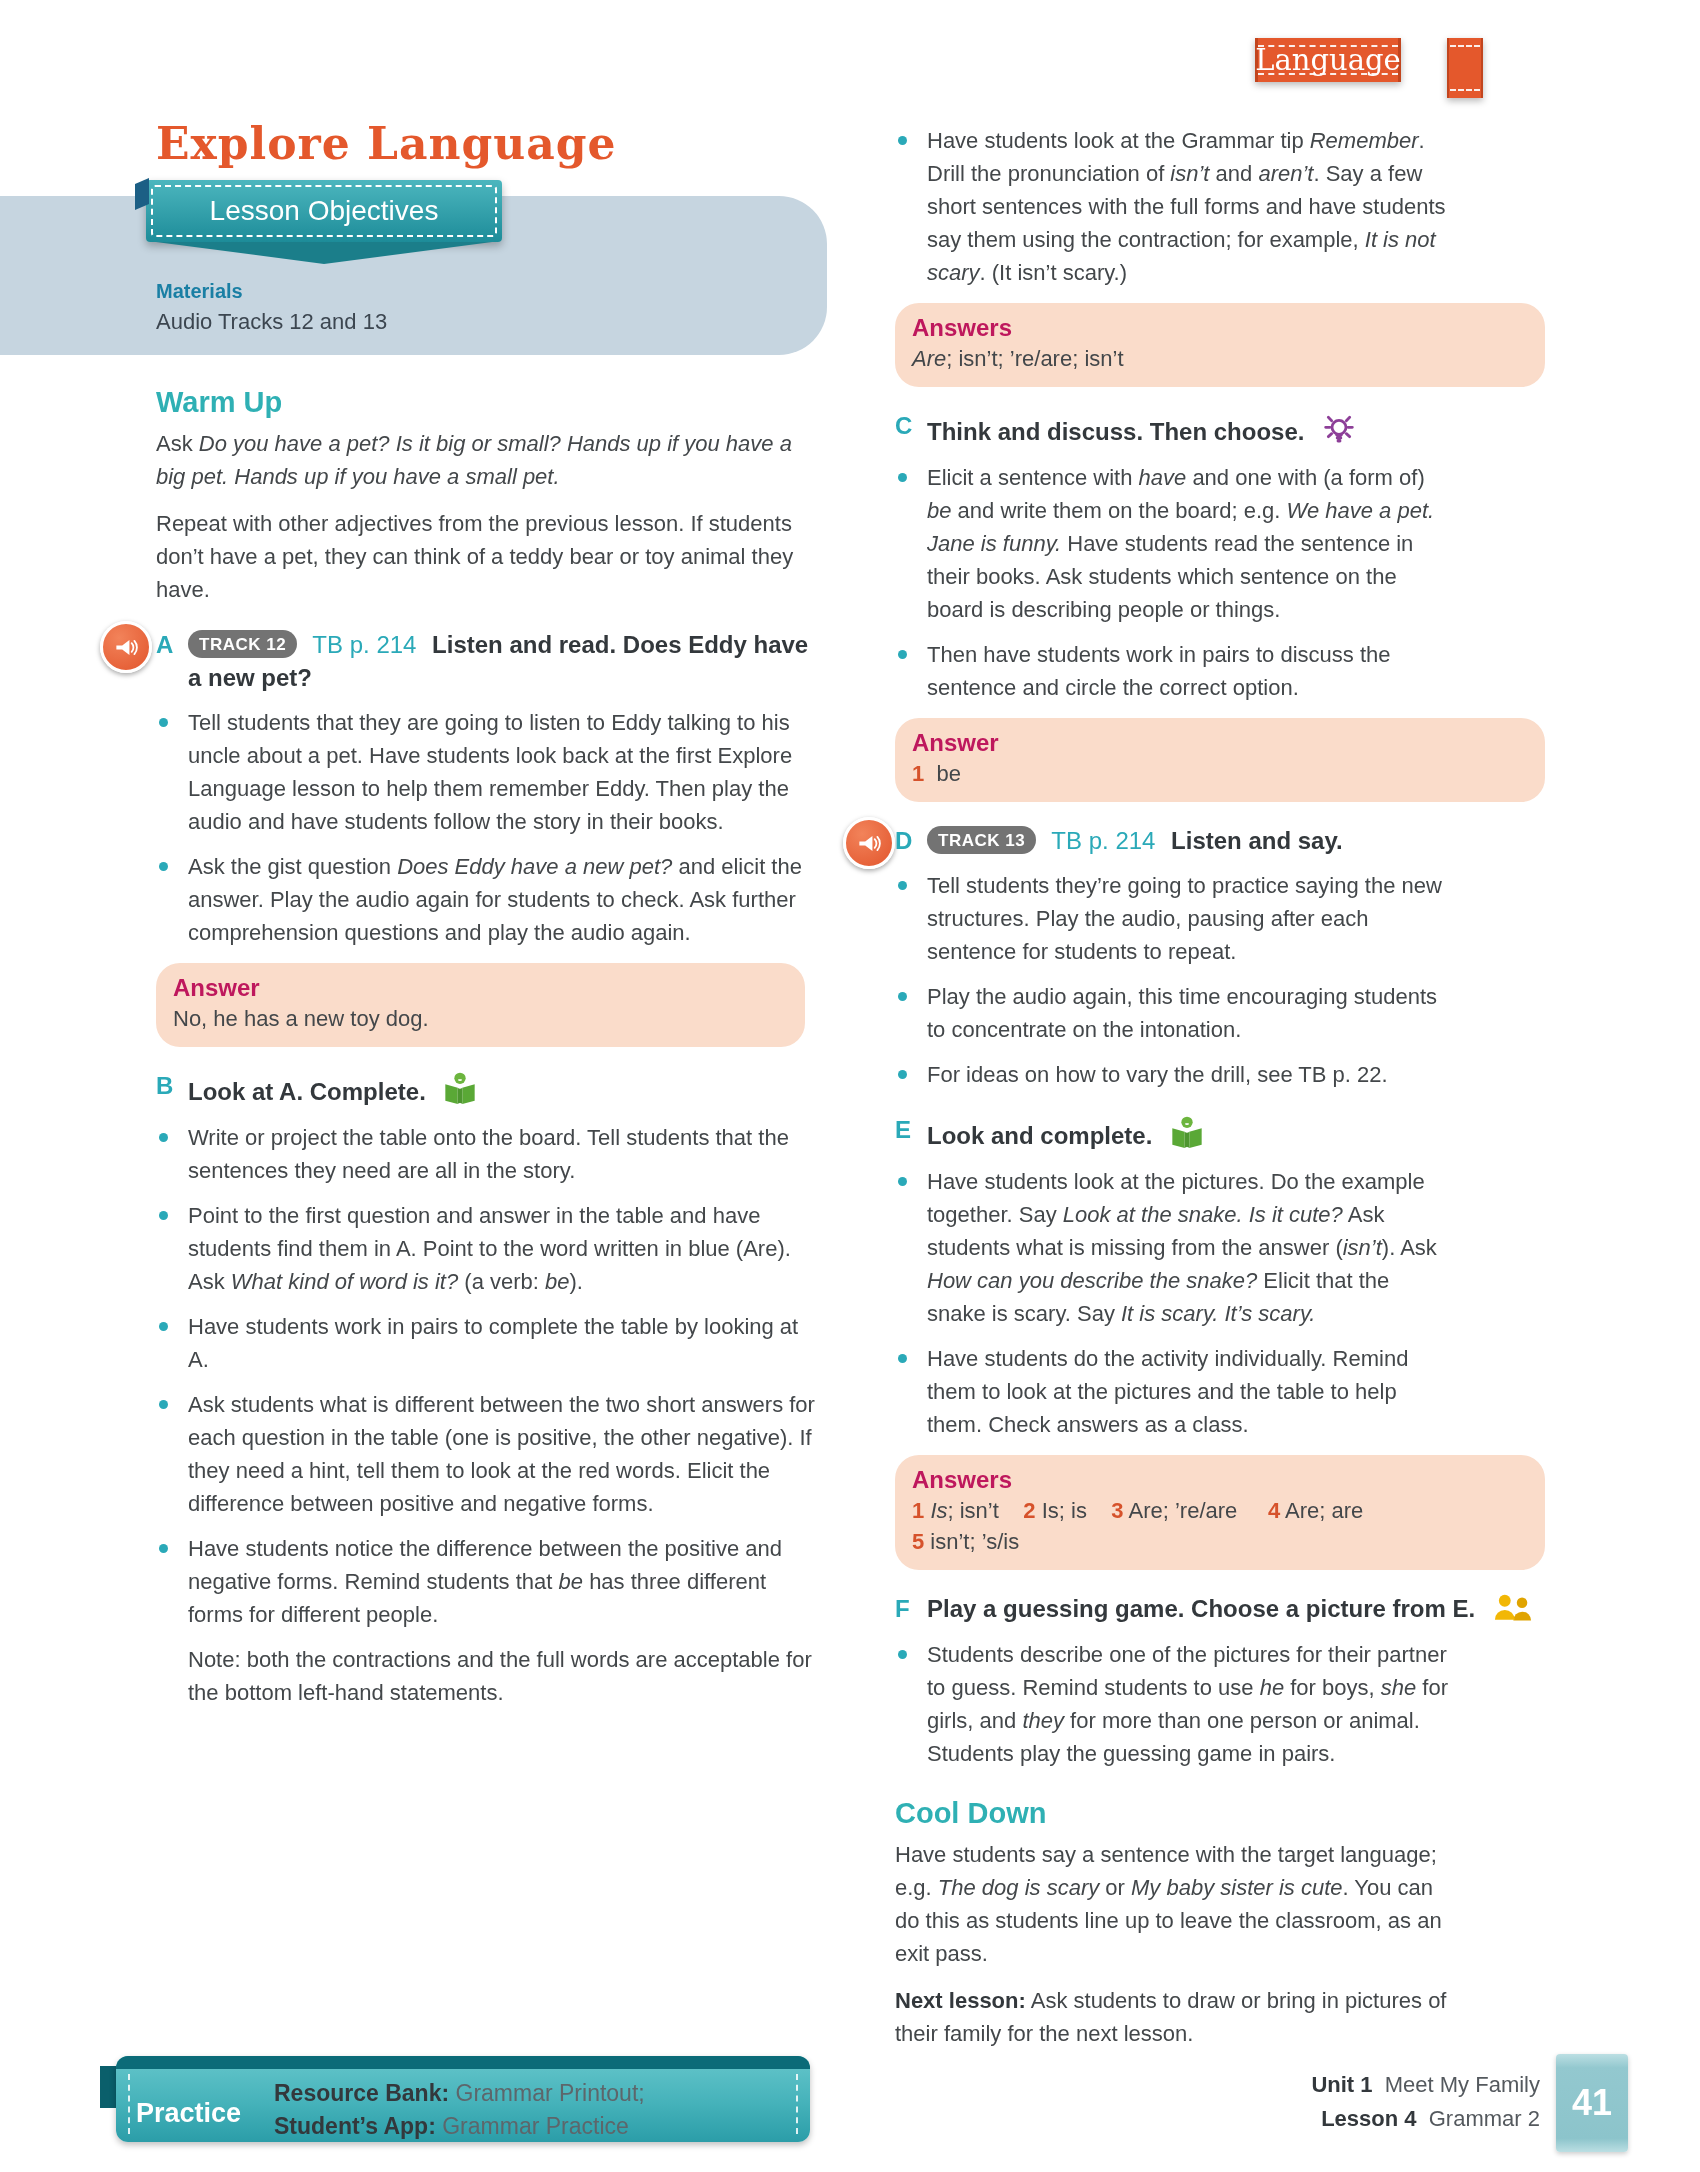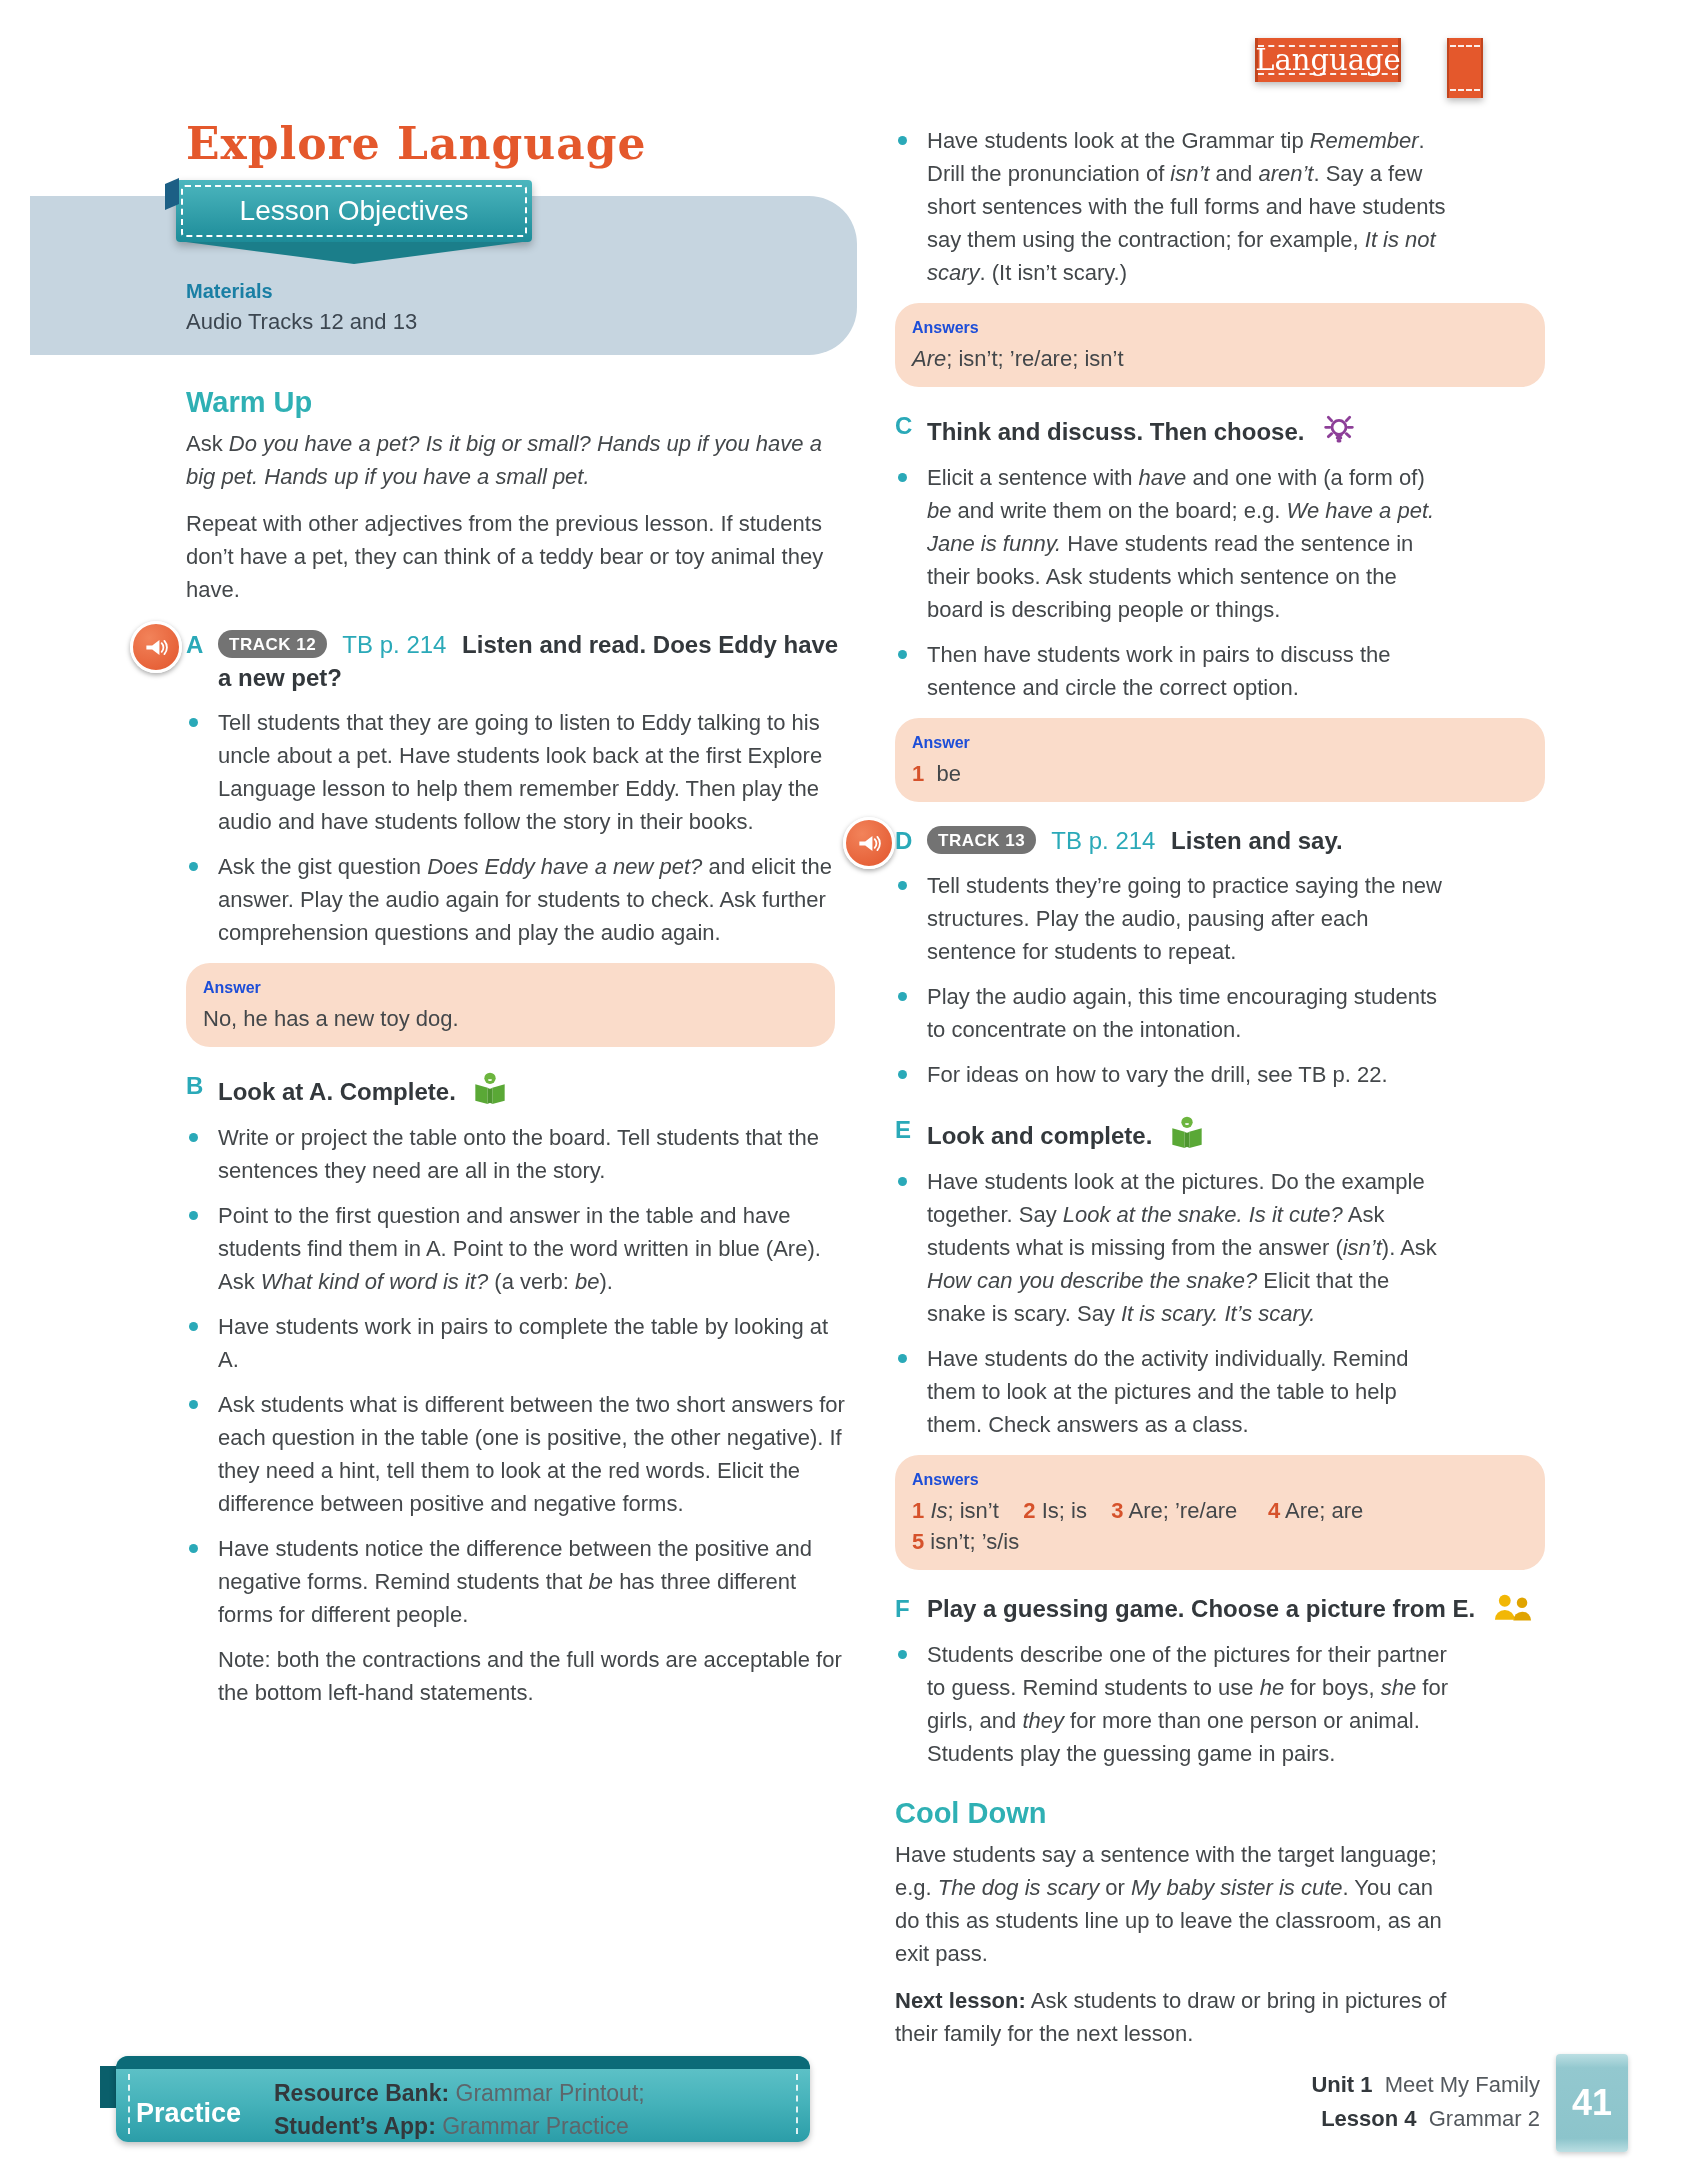--- a/index.html
+++ b/index.html
@@ -25,21 +25,21 @@
   #category-ribbon::after,#category-stub::after{
     content:"";position:absolute;left:3px;right:3px;bottom:7px;height:0;border-top:2px dashed #fff;opacity:.9;
   }
   #category-stub{
     position:absolute;left:1447px;top:38px;width:36px;height:60px;
     background:linear-gradient(90deg,#c2451e 0 2px,#e4582c 2px calc(100% - 2px),#c2451e calc(100% - 2px));
     box-shadow:0 3px 7px rgba(0,0,0,.28);
   }
 
   
-  .col-left{position:absolute;left:0;top:118px;width:830px;padding-left:30px;}
+  .col-left{position:absolute;left:0;top:118px;width:830px;}
   .col-right{position:absolute;left:895px;top:118px;width:650px;}
 
   #page-title{
     margin:0 0 0 156px;color:#e4582c;font-family:"DejaVu Serif",serif;
     font-weight:700;font-size:44px;line-height:52px;letter-spacing:1px;
   }
   .obj-ribbon{
     position:relative;z-index:3;margin:10px 0 0 146px;width:356px;height:62px;
     background:linear-gradient(180deg,#4cb6be,#1d8c99);border-radius:4px;
     box-shadow:0 4px 9px rgba(0,0,0,.28);
@@ -82,21 +82,21 @@
     border:3px solid #fff;box-shadow:0 2px 5px rgba(0,0,0,.35);
     display:flex;align-items:center;justify-content:center;}
   .audio-badge svg{width:27px;height:27px;}
   .badge-a{left:-56px;top:-7px;}
   .badge-d{left:-52px;top:-7px;}
 
   .icon-inline{vertical-align:-9px;margin-left:8px;}
 
   .answer-box{background:#fadcca;border-radius:24px;padding:10px 20px 13px 17px;margin:14px 25px 20px 156px;}
   .col-right .answer-box{margin-left:0;margin-right:0;}
-  .ans-heading{color:#1d4ed8;font-weight:700;font-size:16px;line-height:30px;}
+  .ans-heading{color:#be185d;font-weight:700;font-size:24px;line-height:30px;}
   .ans-row{font-size:22px;line-height:31px;color:#43474a;white-space:pre-wrap;}
 
   
   #banner-fold{position:absolute;left:100px;top:2066px;width:22px;height:42px;background:#0a5f6b;z-index:1;}
   #practice-banner{position:absolute;left:116px;top:2056px;width:694px;height:86px;border-radius:12px;z-index:2;
     background:linear-gradient(180deg,#65c6cb 0%,#45b2ba 55%,#2b9da8 100%);
     box-shadow:0 3px 6px rgba(0,0,0,.25);}
   .banner-cap{position:absolute;top:0;left:0;right:0;height:13px;background:#0b6b78;border-radius:12px 12px 0 0;}
   .banner-stitch-l{position:absolute;left:12px;top:18px;bottom:8px;width:0;border-left:2px dashed rgba(255,255,255,.85);}
   .banner-stitch-r{position:absolute;right:12px;top:18px;bottom:8px;width:0;border-left:2px dashed rgba(255,255,255,.85);}

